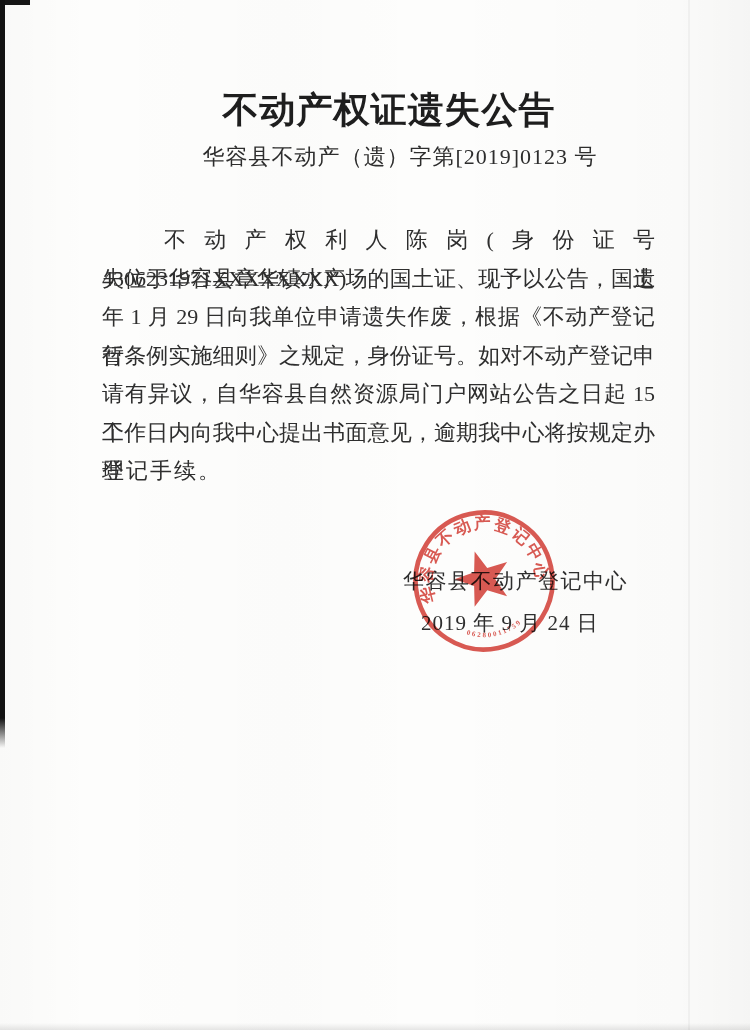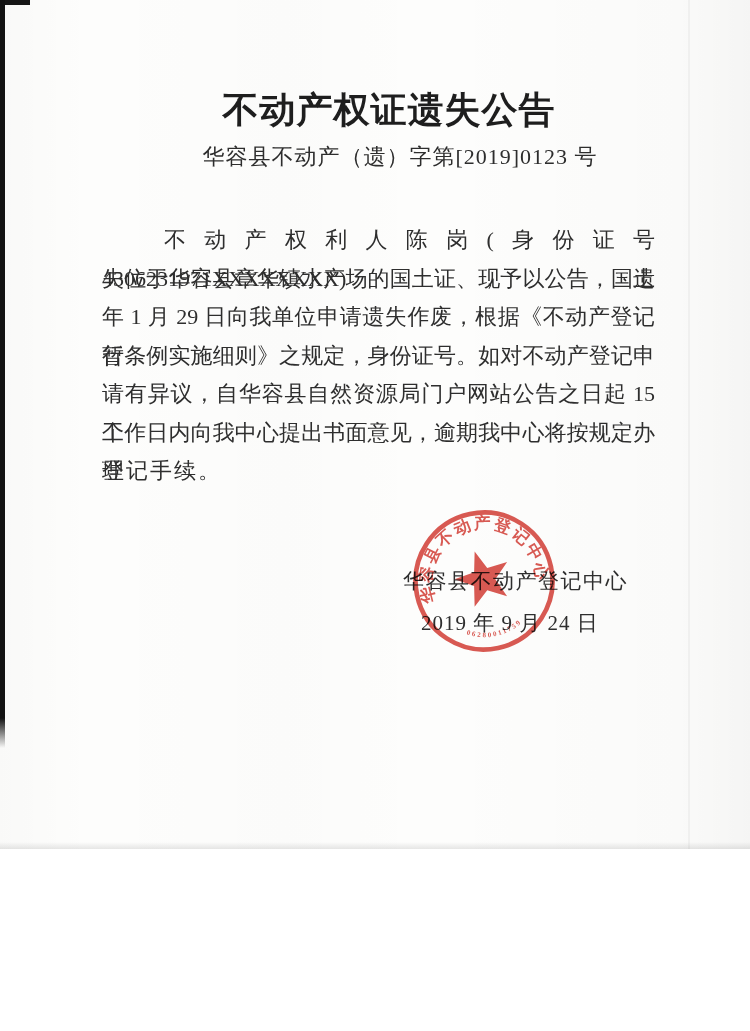--- a/index.html
+++ b/index.html
@@ -1,17 +1,17 @@
 <!DOCTYPE html>
 <html><head>
 <meta charset="utf-8">
 <style>
   html,body{margin:0;padding:0;background:#ffffff;}
   .page{
-    position:relative;width:750px;height:849px;overflow:hidden;
+    position:relative;width:750px;height:1030px;overflow:hidden;
     background:
       linear-gradient(90deg, rgba(0,0,0,0.015) 0%, rgba(0,0,0,0) 12%,
         rgba(0,0,0,0.008) 38%, rgba(0,0,0,0) 58%,
         rgba(0,0,0,0.012) 90%, rgba(0,0,0,0.03) 100%),
       #fdfdfc;
     font-family:"Liberation Serif", serif;
   }
   .artifact-top{position:absolute;left:0;top:0;width:30px;height:5px;background:#161616;}
   .artifact-left{position:absolute;left:0;top:0;width:5px;height:748px;
     background:linear-gradient(to bottom,#121212 96%,rgba(18,18,18,0));}

